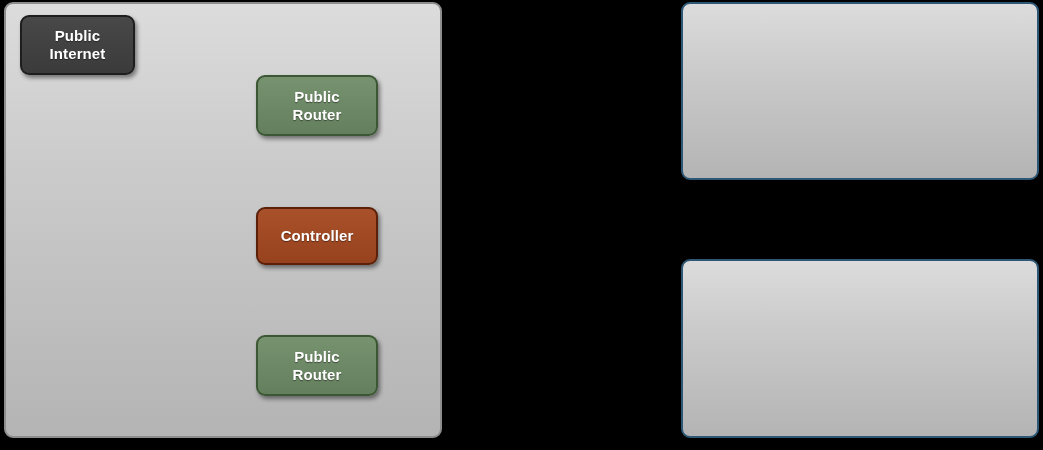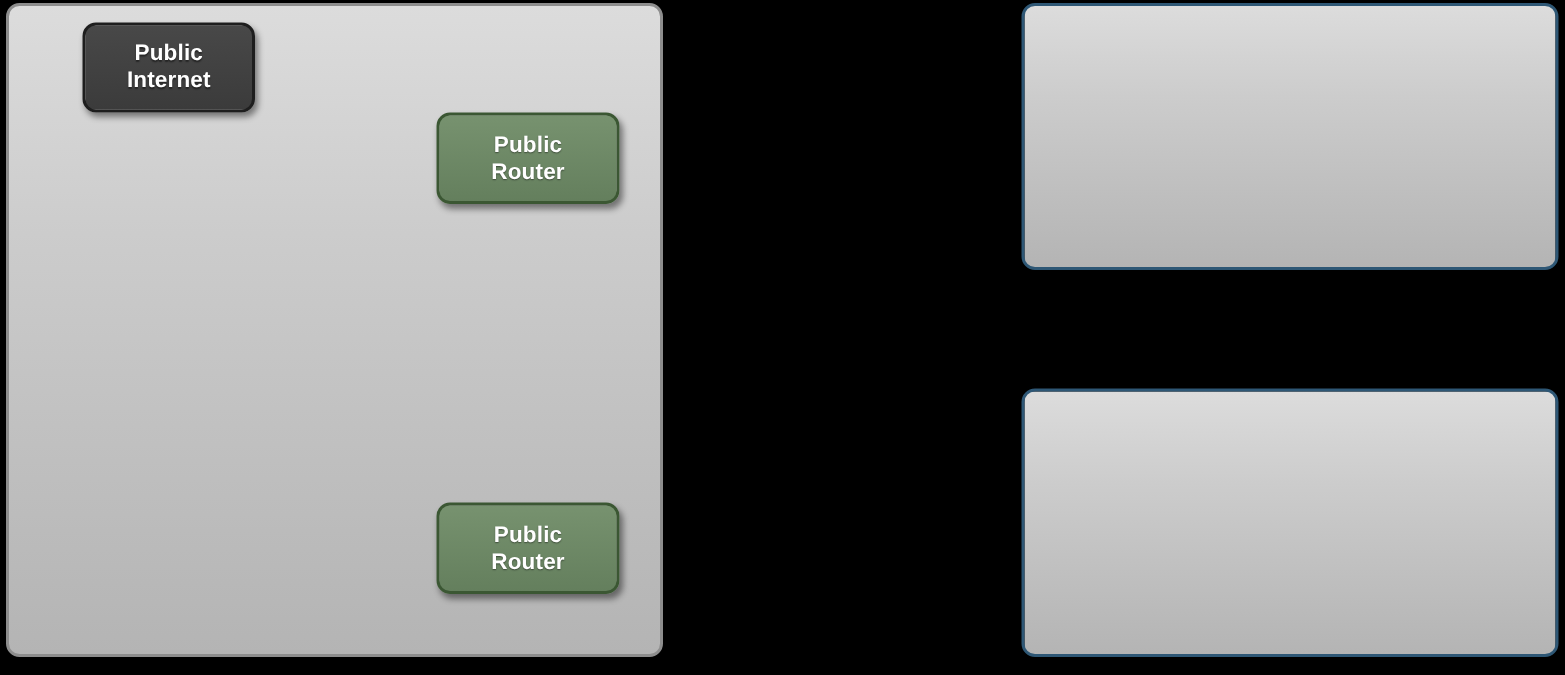--- a/index.html
+++ b/index.html
@@ -50,21 +50,20 @@
     justify-content: center;
     text-align: center;
     color: #ffffff;
     font-weight: bold;
     font-size: 15px;
     line-height: 1.18;
     letter-spacing: 0.1px;
     text-shadow: 0 1px 1px rgba(0,0,0,0.45);
     box-shadow: 2px 3px 4px rgba(0,0,0,0.45);
     user-select: none;
-    margin-left: 35px;
   }
   .node .label { display: block; white-space: pre-line; }
 
   
   .n-dark   { background: linear-gradient(180deg,#484848 0%, #3b3b3b 100%); border: 2px solid #1e1e1e; }
   .n-green  { background: linear-gradient(180deg,#77926f 0%, #647f5d 100%); border: 2px solid #3b5733; }
   .n-slate  { background: linear-gradient(180deg,#687d95 0%, #566a80 100%); border: 2px solid #2b3c50; }
   .n-rust   { background: linear-gradient(180deg,#a9512a 0%, #97421e 100%); border: 2px solid #5a2009; }
 
   
@@ -85,20 +84,23 @@
       <span class="label">Public
 Internet</span>
     </div>
 
     <div class="node n-green pos-public-router-1">
       <span class="label">Public
 Router</span>
     </div>
 
 
+    <div class="node n-rust pos-controller">
+      <span class="label">Controller</span>
+    </div>
 
     <div class="node n-green pos-public-router-2">
       <span class="label">Public
 Router</span>
     </div>
 
   </div>
 
   <div class="zone zone-private1">
 

